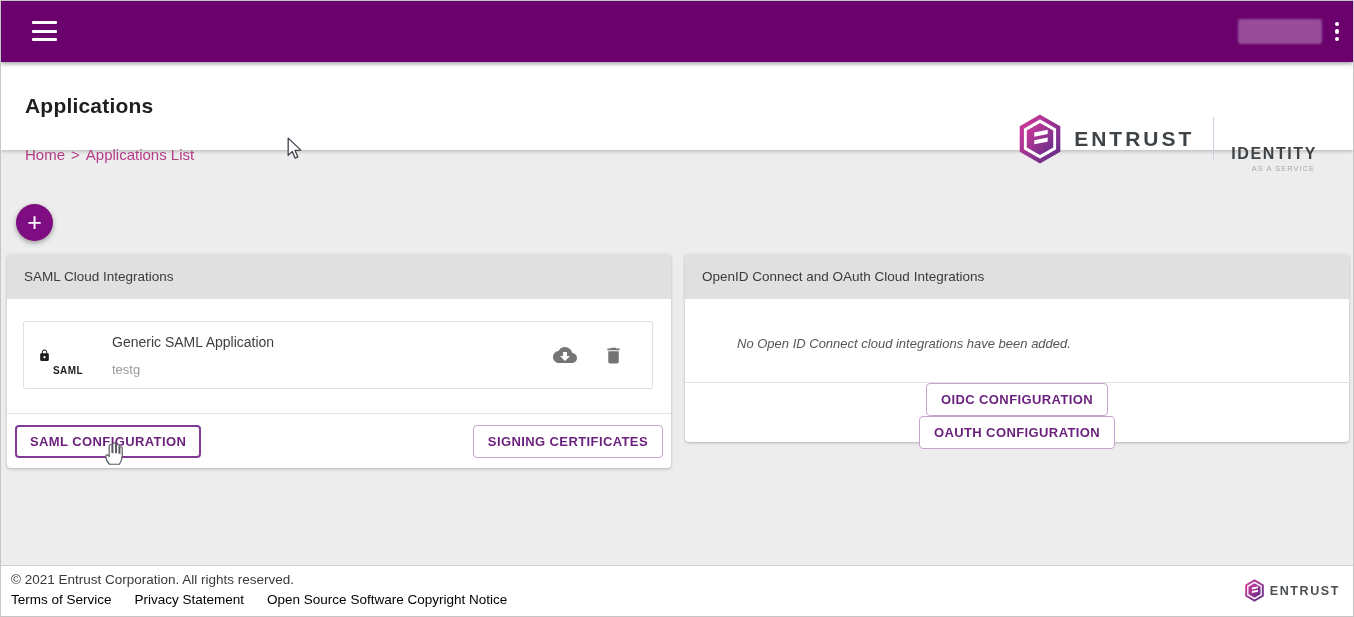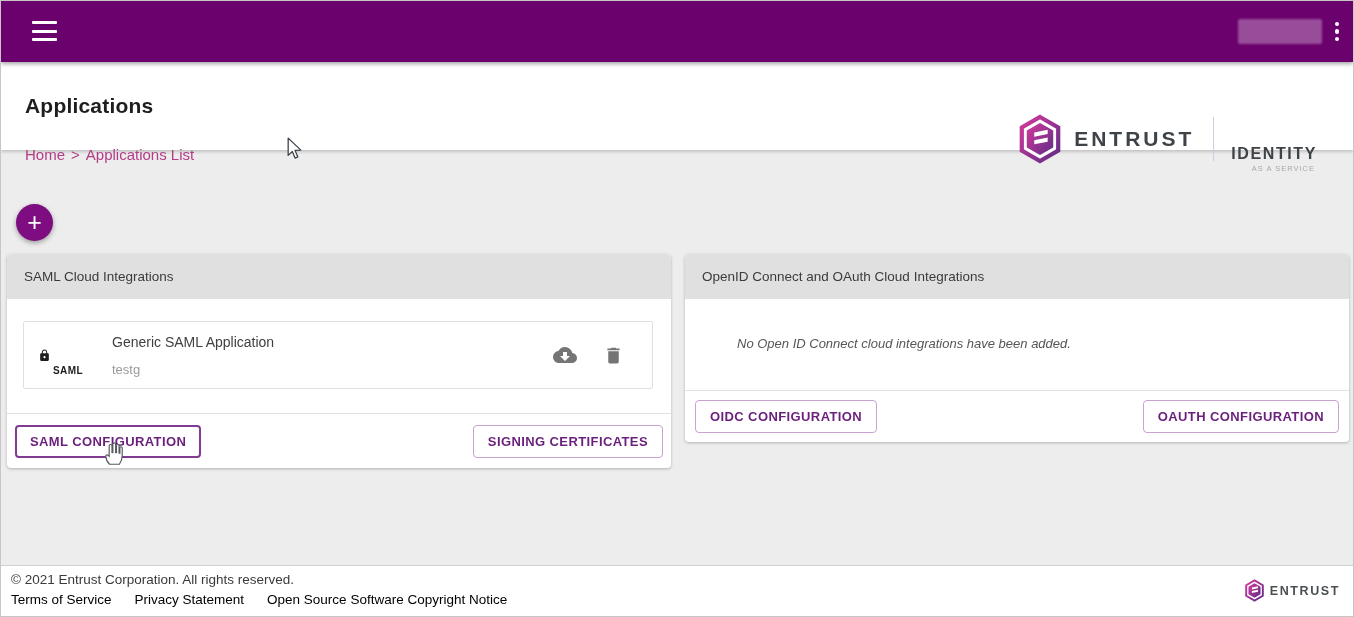--- a/index.html
+++ b/index.html
@@ -91,21 +91,21 @@
   .app-icons { margin-left:auto; margin-right:28px; display:flex; gap:26px; }
   .icon-btn { background:none; border:none; cursor:pointer; padding:0; line-height:0; }
   .icon-btn svg { fill:#757575; }
 
   .panel-actions {
     position:absolute; left:0; right:0; bottom:0;
     border-top:1px solid #e2e2e2;
     display:flex; align-items:center; justify-content:space-between;
   }
   .panel-saml .panel-actions { height:55px; padding:16px 8px; }
-  .panel-oidc .panel-actions { height:52px; padding:0 10px; }
+  .panel-oidc .panel-actions { height:60px; padding:0 10px;flex-direction:column; }
 
   .btn {
     background:#fff; border:1px solid #c9a3d0; border-radius:4px;
     color:#6b1f7c; font-family:"Liberation Sans",sans-serif;
     font-size:13px; font-weight:700; letter-spacing:.4px;
     padding:8px 14px; cursor:pointer; white-space:nowrap;
   }
   .btn-focus { border:2px solid #823b92; padding:7px 13px; }
 
   .empty-msg {

